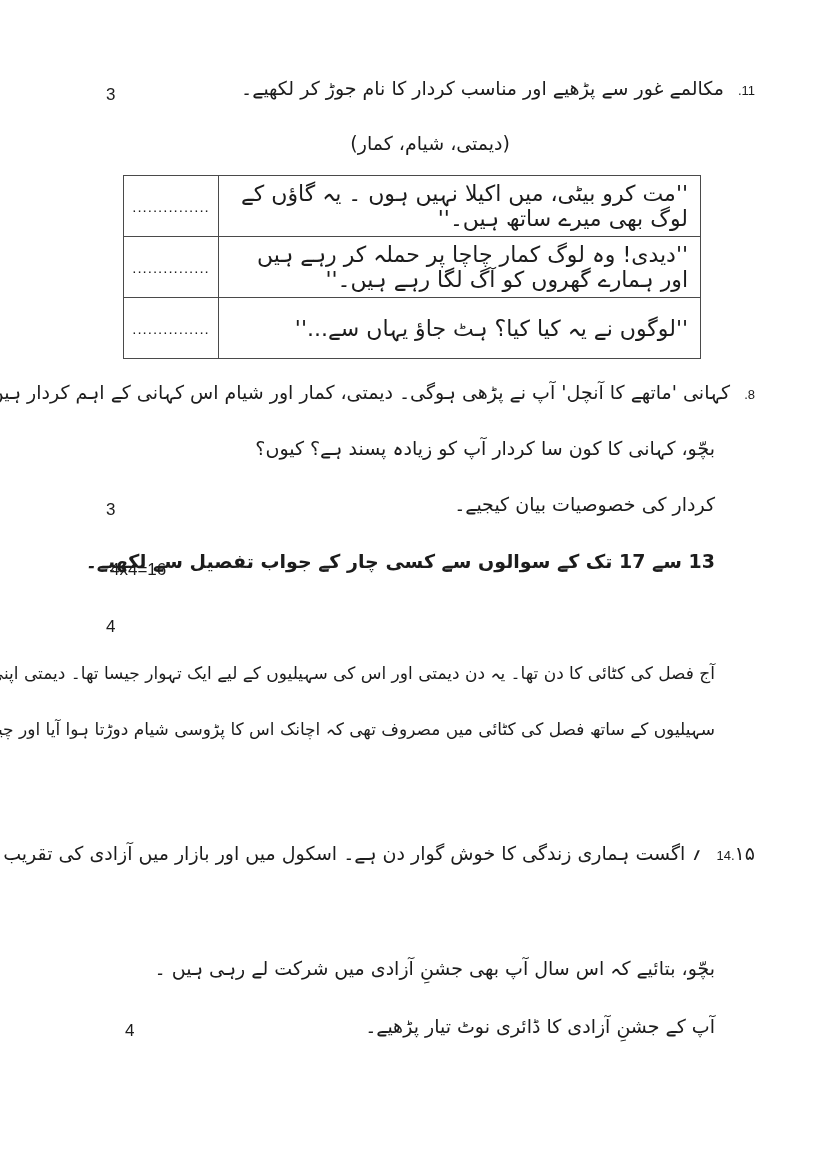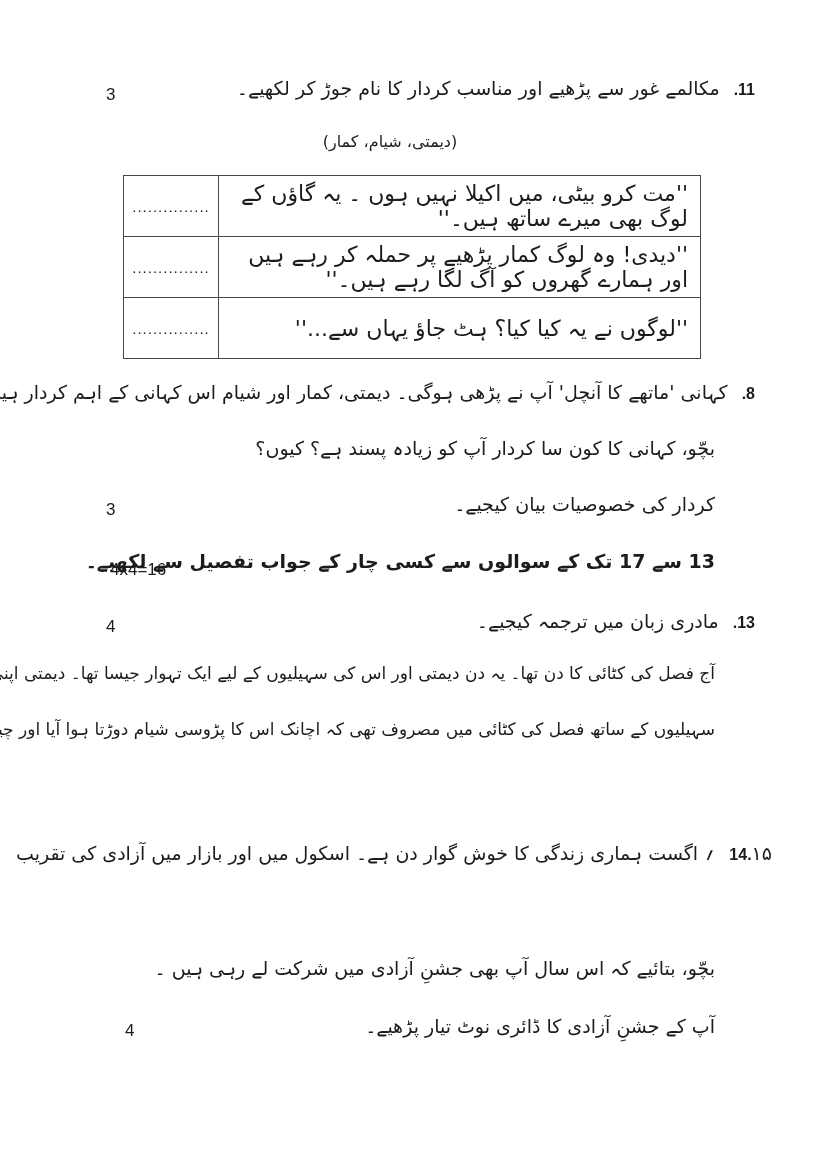--- a/index.html
+++ b/index.html
@@ -18,36 +18,36 @@
     text-align:right;
     white-space:nowrap;
     font-size:19px;
     line-height:1.35;
     color:#1c1c1c;
   }
   .urdu.small{font-size:17px;}
   .urdu.bold{font-weight:bold;}
   .qnum{
     font-family:"Liberation Sans",sans-serif;
-    font-size:16px;
-    font-weight:bold;
+    font-size:13px;
+    font-weight:normal;
     margin-left:14px;
     letter-spacing:1px;
   }
   .marks{
     position:absolute;
     font-family:"Liberation Sans",sans-serif;
     font-size:17px;
     color:#1c1c1c;
   }
   .names{
     position:absolute;
     top:132px;left:270px;width:240px;
-    direction:rtl;text-align:center;
-    font-size:16px;
+    direction:rtl;text-align:right;
+    font-size:19px;
   }
   table.dlg-table{
     position:absolute;
     top:175px;left:123px;
     width:578px;
     border-collapse:collapse;
     table-layout:fixed;
   }
   table.dlg-table td{
     border:1px solid #4a4a4a;
@@ -83,47 +83,44 @@
   <div class="names">(دیمتی،  شیام،  کمار)</div>
 
   <table class="dlg-table">
     <tbody>
         <tr>
       <td class="ans">...............</td>
       <td class="dlg">''مت کرو بیٹی، میں اکیلا نہیں ہوں ۔ یہ گاؤں کے لوگ بھی میرے ساتھ ہیں۔''</td>
     </tr>
     <tr>
       <td class="ans">...............</td>
-      <td class="dlg">''دیدی! وہ لوگ کمار پڑھیے پر حملہ کر رہے ہیں اور ہمارے گھروں کو آگ لگا رہے ہیں۔''</td>
+      <td class="dlg">''دیدی! وہ لوگ کمار چاچا پر حملہ کر رہے ہیں اور ہمارے گھروں کو آگ لگا رہے ہیں۔''</td>
     </tr>
     <tr>
       <td class="ans">...............</td>
       <td class="dlg">''لوگوں نے یہ کیا کیا؟ ہٹ جاؤ یہاں سے...''</td>
     </tr>
   </tbody>
     </table>
 
   <div class="urdu" style="top:380px;right:71px;">
     <span class="qnum">8.</span><span>کہانی 'ماتھے کا آنچل' آپ نے پڑھی ہوگی۔ دیمتی، کمار اور شیام اس کہانی کے اہم کردار ہیں ۔</span>
   </div>
   <div class="urdu" style="top:492px;right:111px;">کردار کی خصوصیات بیان کیجیے۔</div>
   <div class="urdu" style="top:436px;right:111px;">بچّو، کہانی کا کون سا کردار آپ کو زیادہ پسند ہے؟ کیوں؟</div>
   <span class="marks" style="top:500px;left:106px;">3</span>
 
   <div class="urdu bold" style="top:549px;right:111px;">13 سے 17 تک کے سوالوں سے کسی چار کے جواب تفصیل سے لکھیے۔</div>
   <span class="marks" style="top:560px;left:62px;margin-left:48px;">4x4=16</span>
 
-  <div class="urdu" style="top:609px;right:71px;">
-    <span class="qnum">13.</span><span>مادری زبان میں ترجمہ کیجیے۔</span>
-  </div>
   <span class="marks" style="top:617px;left:106px;">4</span>
 
   <div class="urdu small" style="top:662px;right:111px;">آج فصل کی کٹائی کا دن تھا۔ یہ دن دیمتی اور اس کی سہیلیوں کے لیے ایک تہوار جیسا تھا۔ دیمتی اپنی</div>
   <div class="urdu small" style="top:718px;right:111px;">سہیلیوں کے ساتھ فصل کی کٹائی میں مصروف تھی کہ اچانک اس کا پڑوسی شیام دوڑتا ہوا آیا اور چیختا ہوا بولا:</div>
 
-  <div class="urdu" style="top:841px;right:54px;">
+  <div class="urdu" style="top:841px;right:71px;">
     <span class="qnum">14.</span><span>۱۵؍ اگست ہماری زندگی کا خوش گوار دن ہے۔ اسکول میں اور بازار میں آزادی کی تقریب</span>
   </div>
   <div class="urdu" style="top:956px;right:111px;">بچّو، بتائیے کہ اس سال آپ بھی جشنِ آزادی میں شرکت لے رہی ہیں ۔</div>
   <div class="urdu" style="top:1014px;right:111px;">آپ کے جشنِ آزادی کا ڈائری نوٹ تیار پڑھیے۔</div>
   <span class="marks" style="top:1021px;left:125px;">4</span>
 
 </div>
 
 </body></html>

